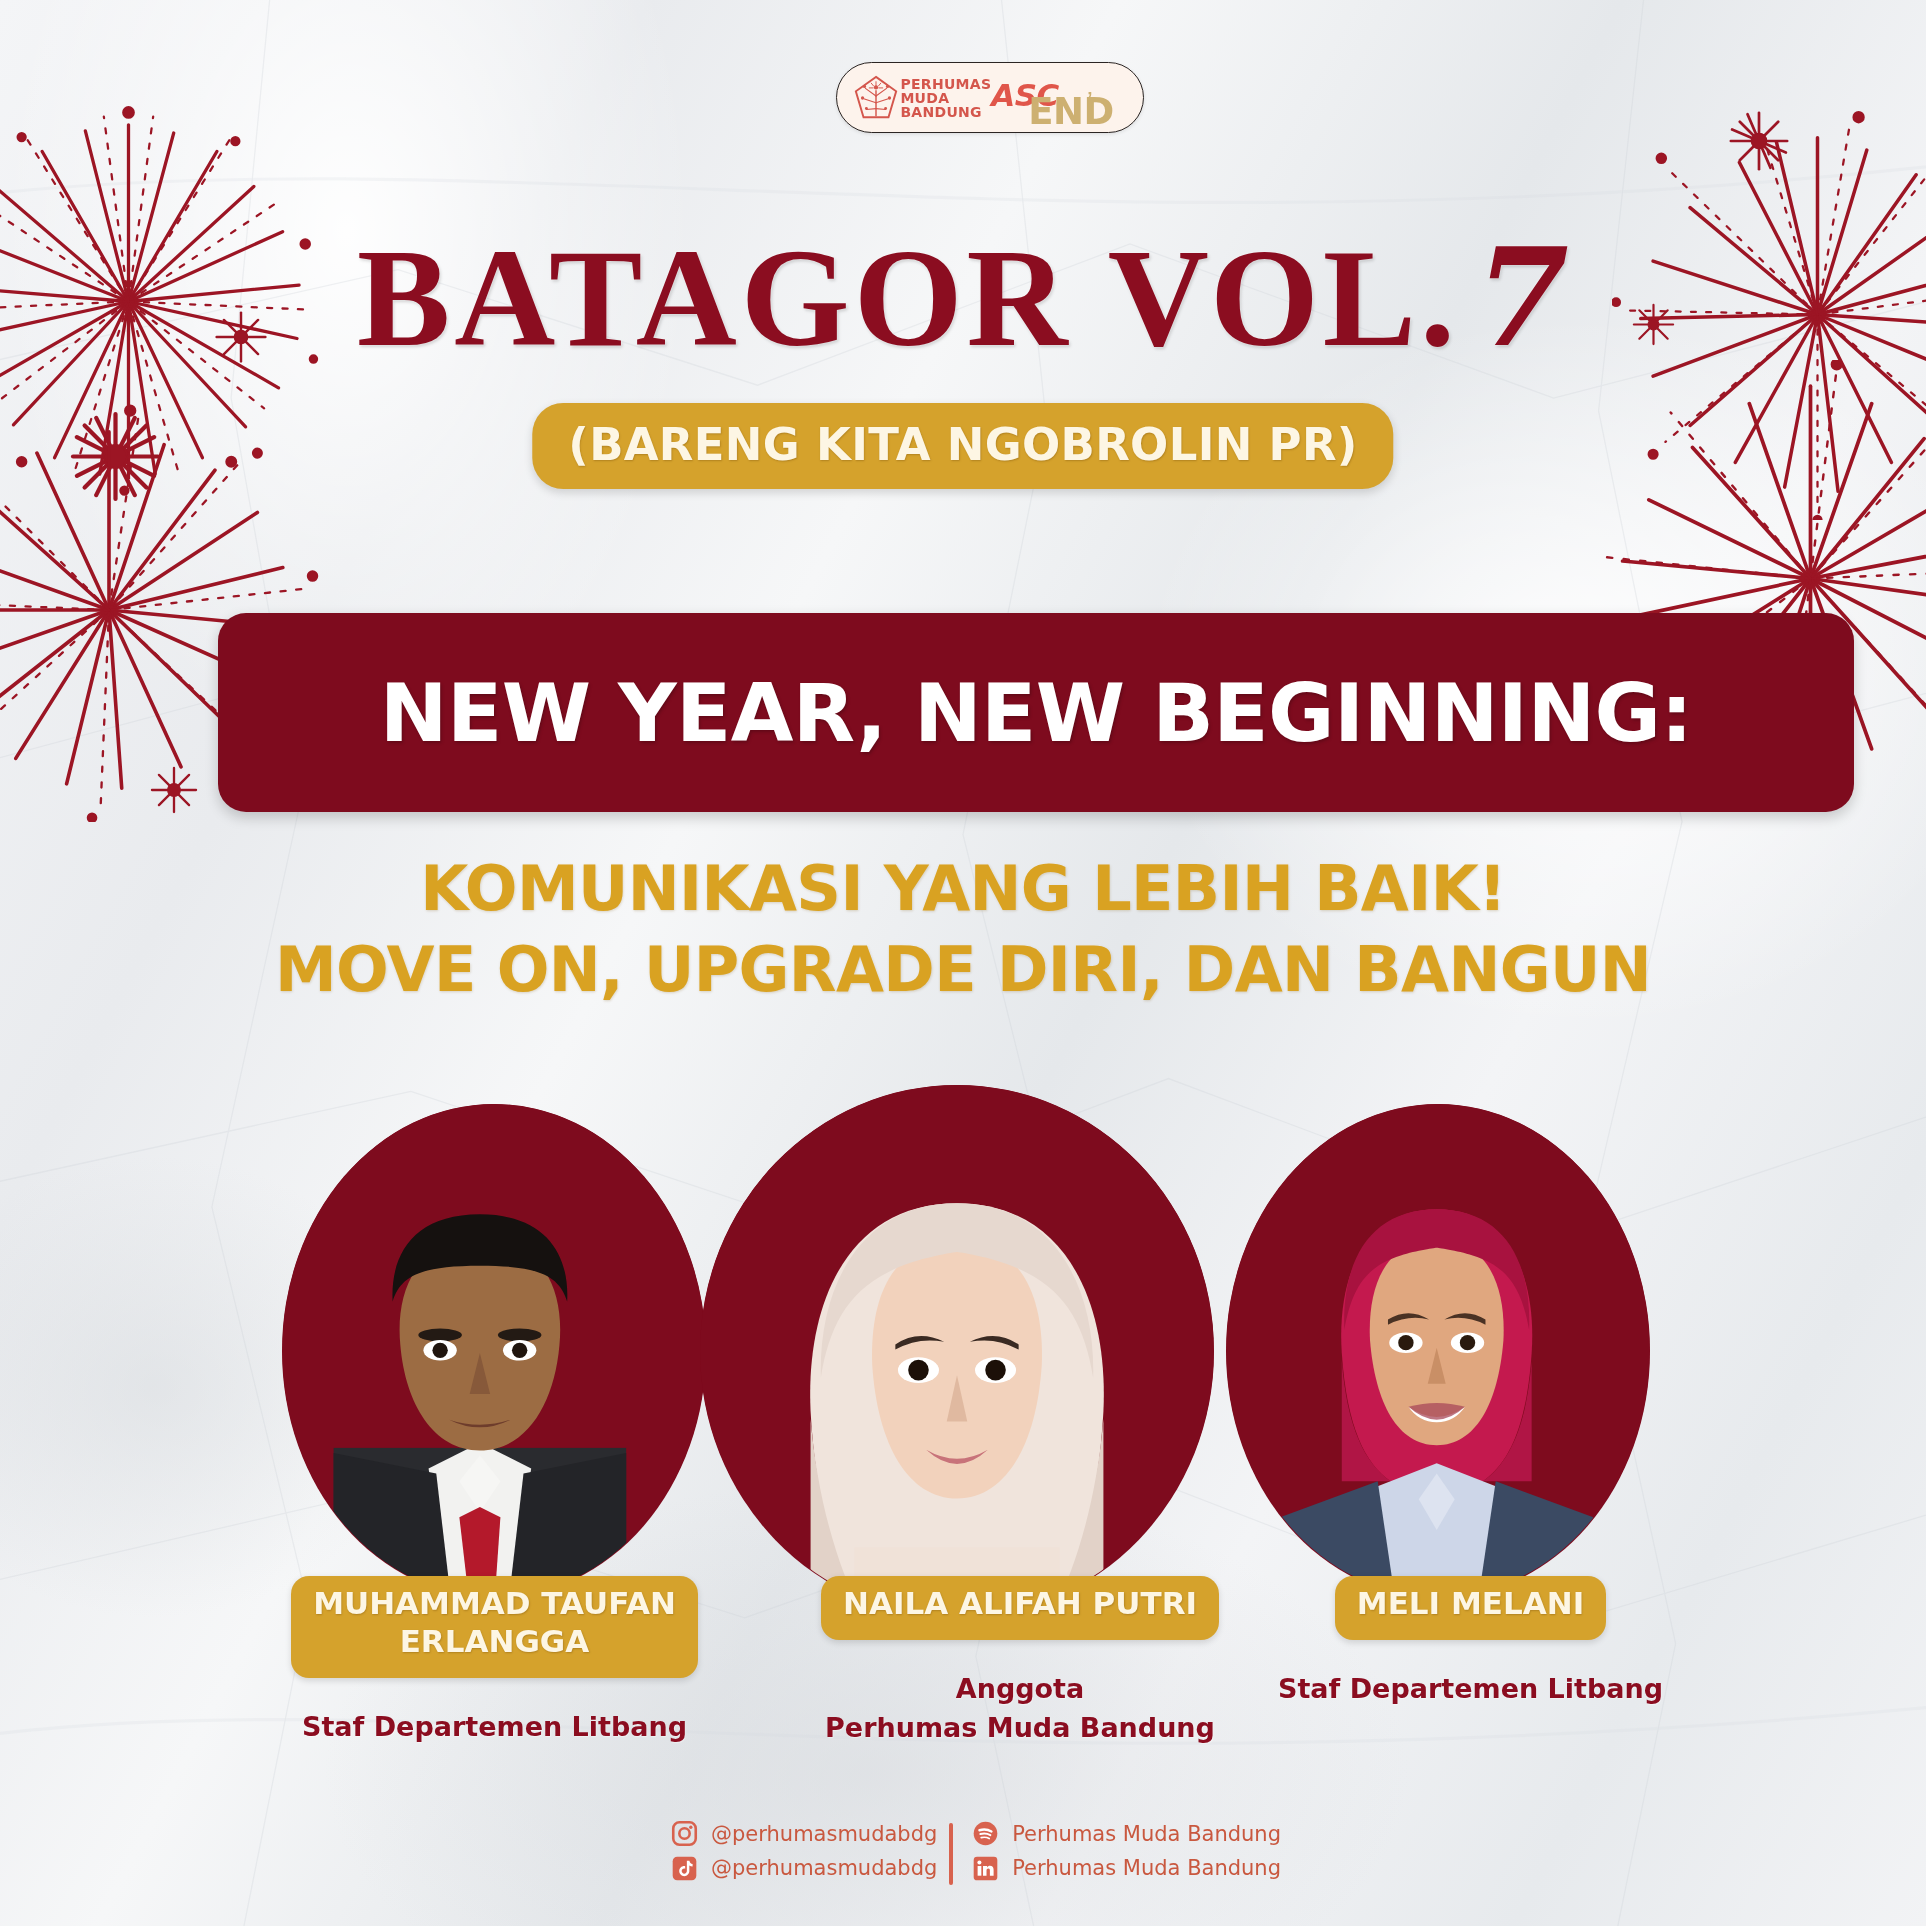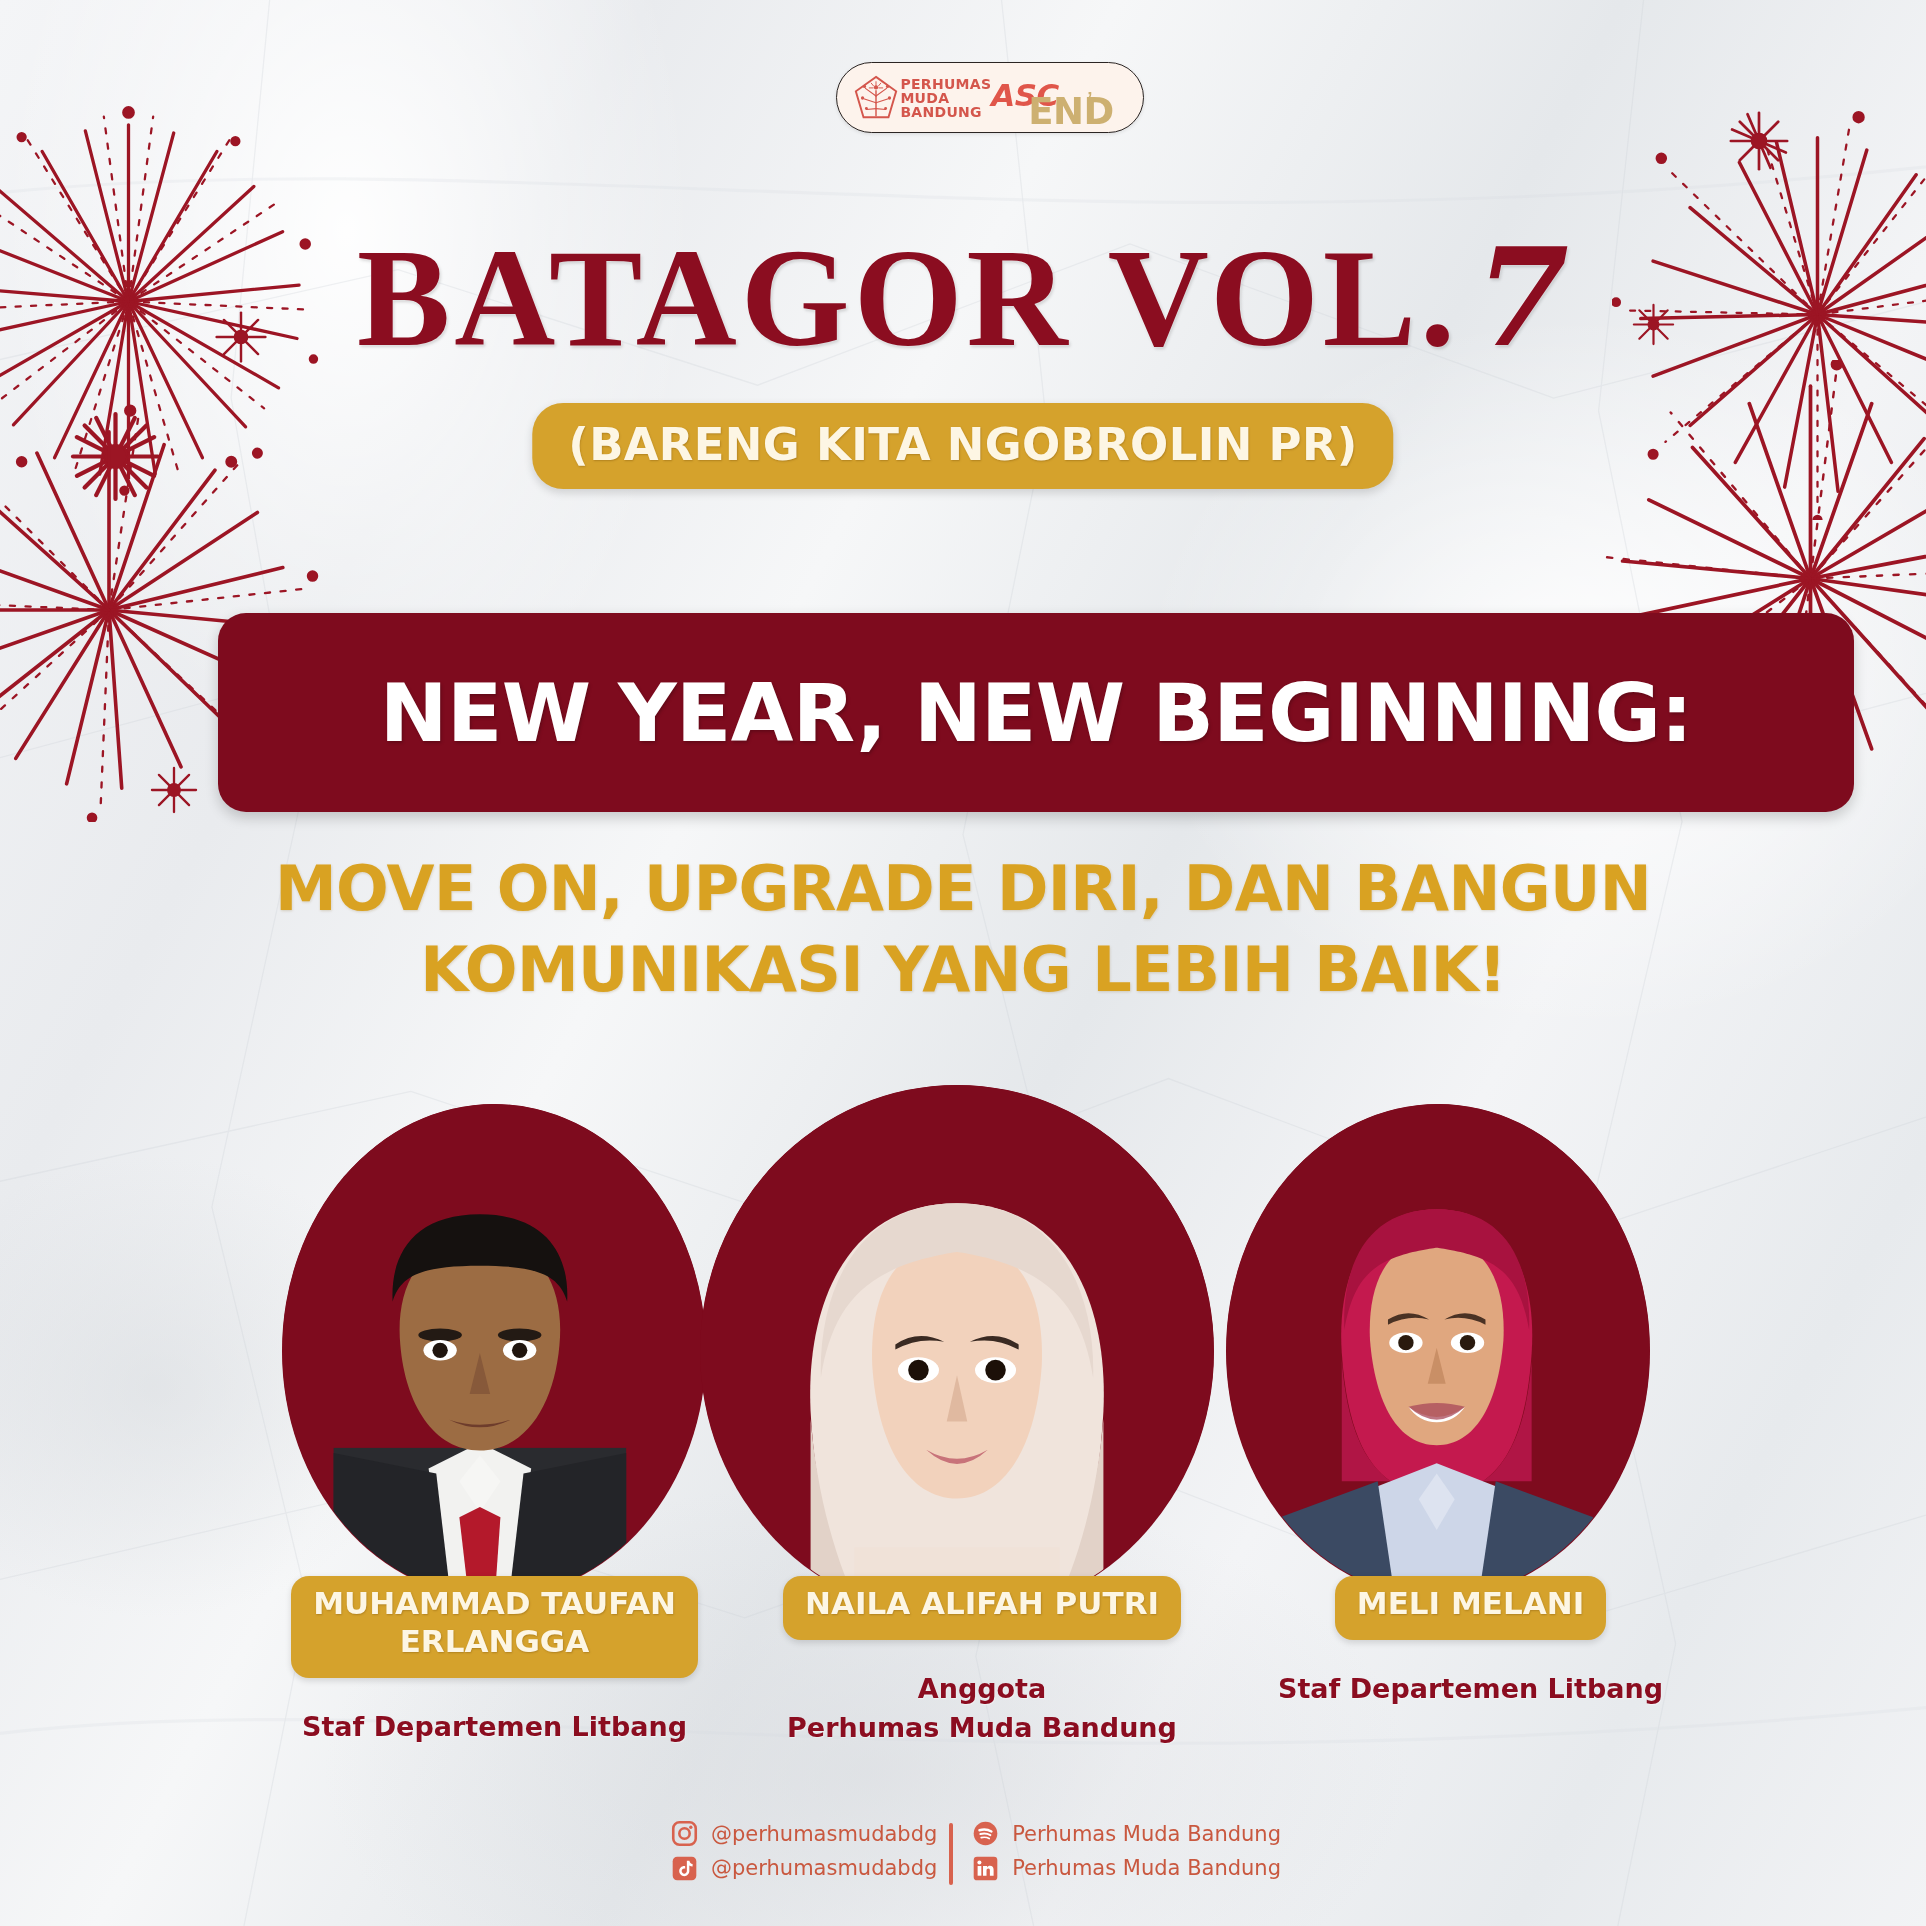--- a/index.html
+++ b/index.html
@@ -125,21 +125,21 @@
   }
   .circle svg{ position:absolute; inset:0; width:100%; height:100%; }
   #circle-1{ left:282px;  top:19px;  width:424px; height:494px; }
   #circle-2{ left:700px; top:0px;   width:514px; height:533px; }
   #circle-3{ left:1226px; top:19px;  width:424px; height:494px; }
 
   
   #speaker-info{ position:absolute; left:0; top:1576px; width:1926px; height:270px; }
   .sp-col{ position:absolute; text-align:center; }
   #sp-col-1{ left:270px;  width:449px; }
-  #sp-col-2{ left:738px; width:488px; }
+  #sp-col-2{ left:776px; width:488px; }
   #sp-col-3{ left:1246px; width:449px; }
 
   .badge{
     display:inline-block;
     background:#d5a22c; border-radius:18px;
     padding:9px 22px 17px;
     box-shadow:0 2.6px 6.4px rgba(0,0,0,.13);
   }
   .badge span{
     display:block;
@@ -499,22 +499,22 @@
 
 <div id="subtitle-pill">
   <span>(BARENG KITA NGOBROLIN PR)</span>
 </div>
 
 <div id="headline-banner">
   <span>NEW YEAR, NEW BEGINNING:</span>
 </div>
 
 <div id="subhead">
+  <span class="gline">KOMUNIKASI YANG LEBIH BAIK!</span>
   <span class="gline">MOVE ON, UPGRADE DIRI, DAN BANGUN</span>
-  <span class="gline">KOMUNIKASI YANG LEBIH BAIK!</span>
 </div>
 
 <div id="speaker-photos">
 
   <div class="circle" id="circle-1">
     <svg viewBox="0 0 330 385" preserveAspectRatio="xMidYMax meet">
       <defs>
           <clipPath id="c1">
             <ellipse cx="165" cy="192" rx="165" ry="192"></ellipse>
           </clipPath>

